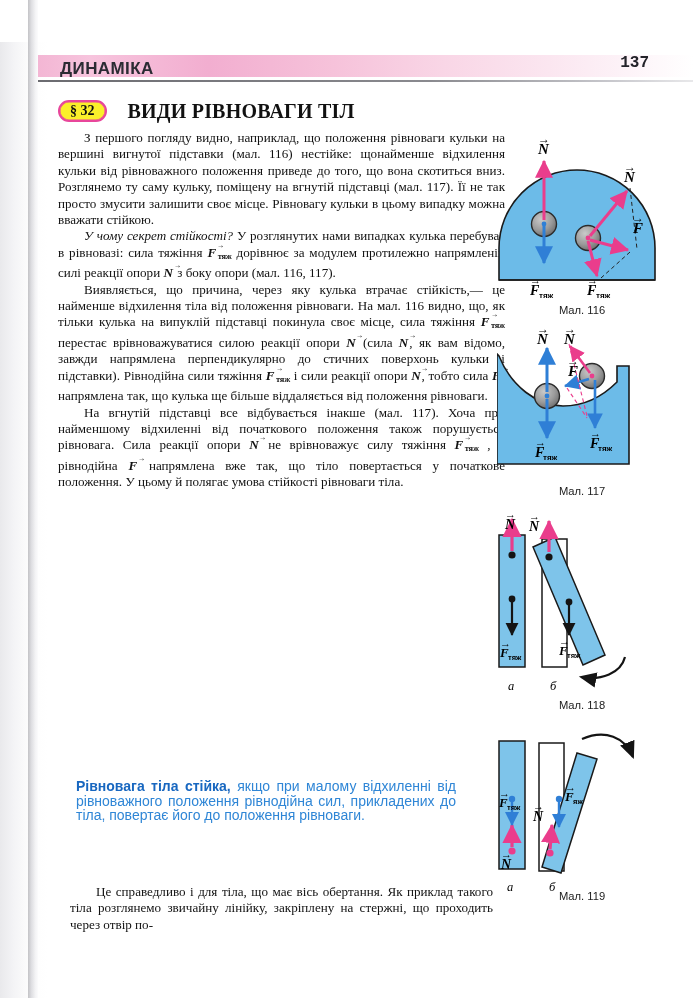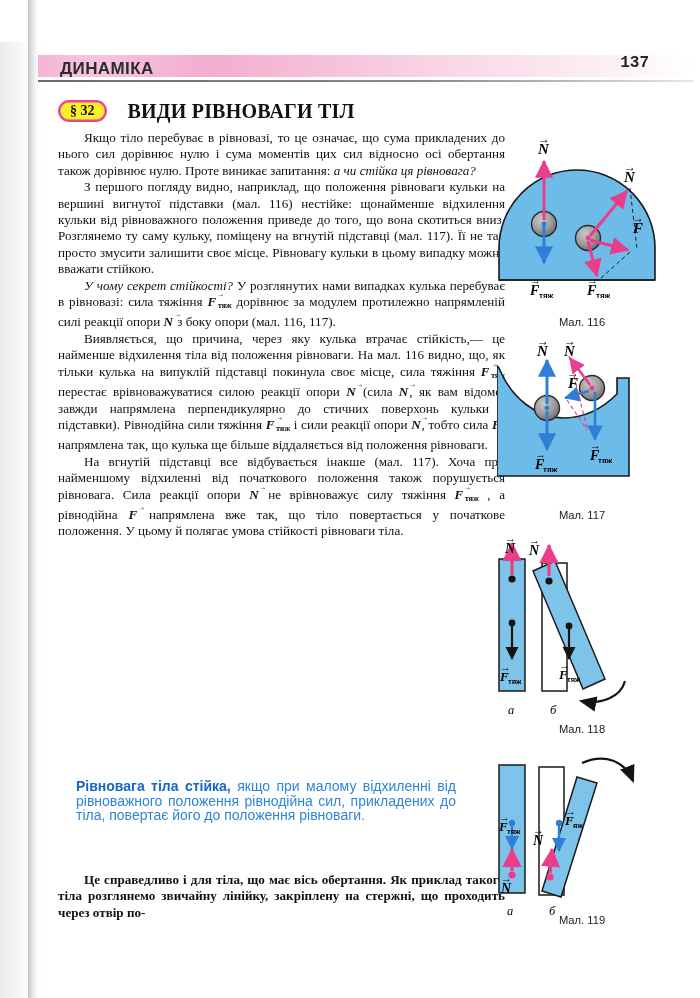--- a/index.html
+++ b/index.html
@@ -99,29 +99,29 @@
     font-size:14px;line-height:14.6px;
     color:#2f86d6;text-align:justify;
   }
   .defs b{color:#1867c0;font-weight:bold;}
   .defs p{margin:0;}
 
   .tail{
     position:absolute;left:58px;top:872px;width:447px;
     font-size:13.1px;line-height:16.4px;color:#111;text-align:justify;
   }
-  .tail p{margin:0;text-indent:26px;font-weight:bold;}
+  .tail p{margin:12px;text-indent:26px;}
 
   
   .figs{position:absolute;left:497px;top:128px;width:200px;}
   .fig{position:relative;margin-bottom:6px;}
   .cap{
     font-family:"Liberation Sans", sans-serif;
     font-size:11.2px;color:#1b1b1b;text-align:center;
-    margin-top:13px;
+    margin-top:1px;
   }
   .sublab{
     font-family:"Liberation Serif", serif;
     font-style:italic;font-size:12.5px;color:#111;
   }
   svg{display:block;}
   .vlabel{font-family:"Liberation Serif", serif;font-style:italic;font-weight:bold;}
 </style>
 </head>
 <body>
@@ -137,23 +137,20 @@
     <div class="rule"></div>
   </div>
 
   <div class="sec-title-row">
     <span class="badge">§ 32</span>
     <span class="sec-title">ВИДИ РІВНОВАГИ ТІЛ</span>
   </div>
 
   <div class="col">
 
-    <p class="ind" style="width:447px;">
-      <span>Якщо тіло перебуває в рівновазі, то це означає, що сума прикладених до нього сил дорівнює нулю і сума моментів цих сил відносно осі обертання також дорівнює нулю. Проте виникає запитання: </span><span class="it">а чи стійка ця рівновага?</span>
-    </p>
 
     <p class="ind" style="width:447px;">З першого погляду видно, наприклад, що положення рівноваги кульки на вершині вигнутої підстав­ки (мал. 116) нестійке: щонайменше відхилення кульки від рівноважного положення приведе до того, що вона скотиться вниз. Розглянемо ту саму кульку, поміщену на вгнутій підставці (мал. 117). Її не так просто змусити залишити своє місце. Рівновагу куль­ки в цьому випадку можна вважати стійкою.</p>
 
     <p class="ind" style="width:447px;">
       <span class="it">У чому секрет стійкості?</span><span> У розглянутих нами ви­падках кулька перебуває в рівновазі: сила тяжіння </span><span class="vecf">F</span><span class="sub">тяж</span><span> дорівнює за модулем протилежно напрямленій силі реакції опори </span><span class="vecf">N</span><span> з боку опори  (мал. 116, 117).</span>
     </p>
 
     <p class="ind" style="width:447px;">
       <span>Виявляється, що причина, через яку кулька втрачає стійкість,— це найменше відхилення тіла від положення рівноваги. На мал. 116 видно, що, як тільки кулька на випуклій підставці покинула своє місце, сила тяжіння </span><span class="vecf">F</span><span class="sub">тяж</span><span> перестає врівноважу­ватися силою реакції опори </span><span class="vecf">N</span><span> (сила </span><span class="vecf">N</span><span>, як вам відомо, завжди напрямлена перпендикулярно до стичних поверхонь кульки і підставки). Рівнодійна сили тяжіння </span><span class="vecf">F</span><span class="sub">тяж</span><span> і сили реакції опори </span><span class="vecf">N</span><span>, тобто сила </span><span class="vecf">F</span><span>, напрямлена так, що кулька ще більше віддаляється від положення рівноваги.</span>
     </p>

